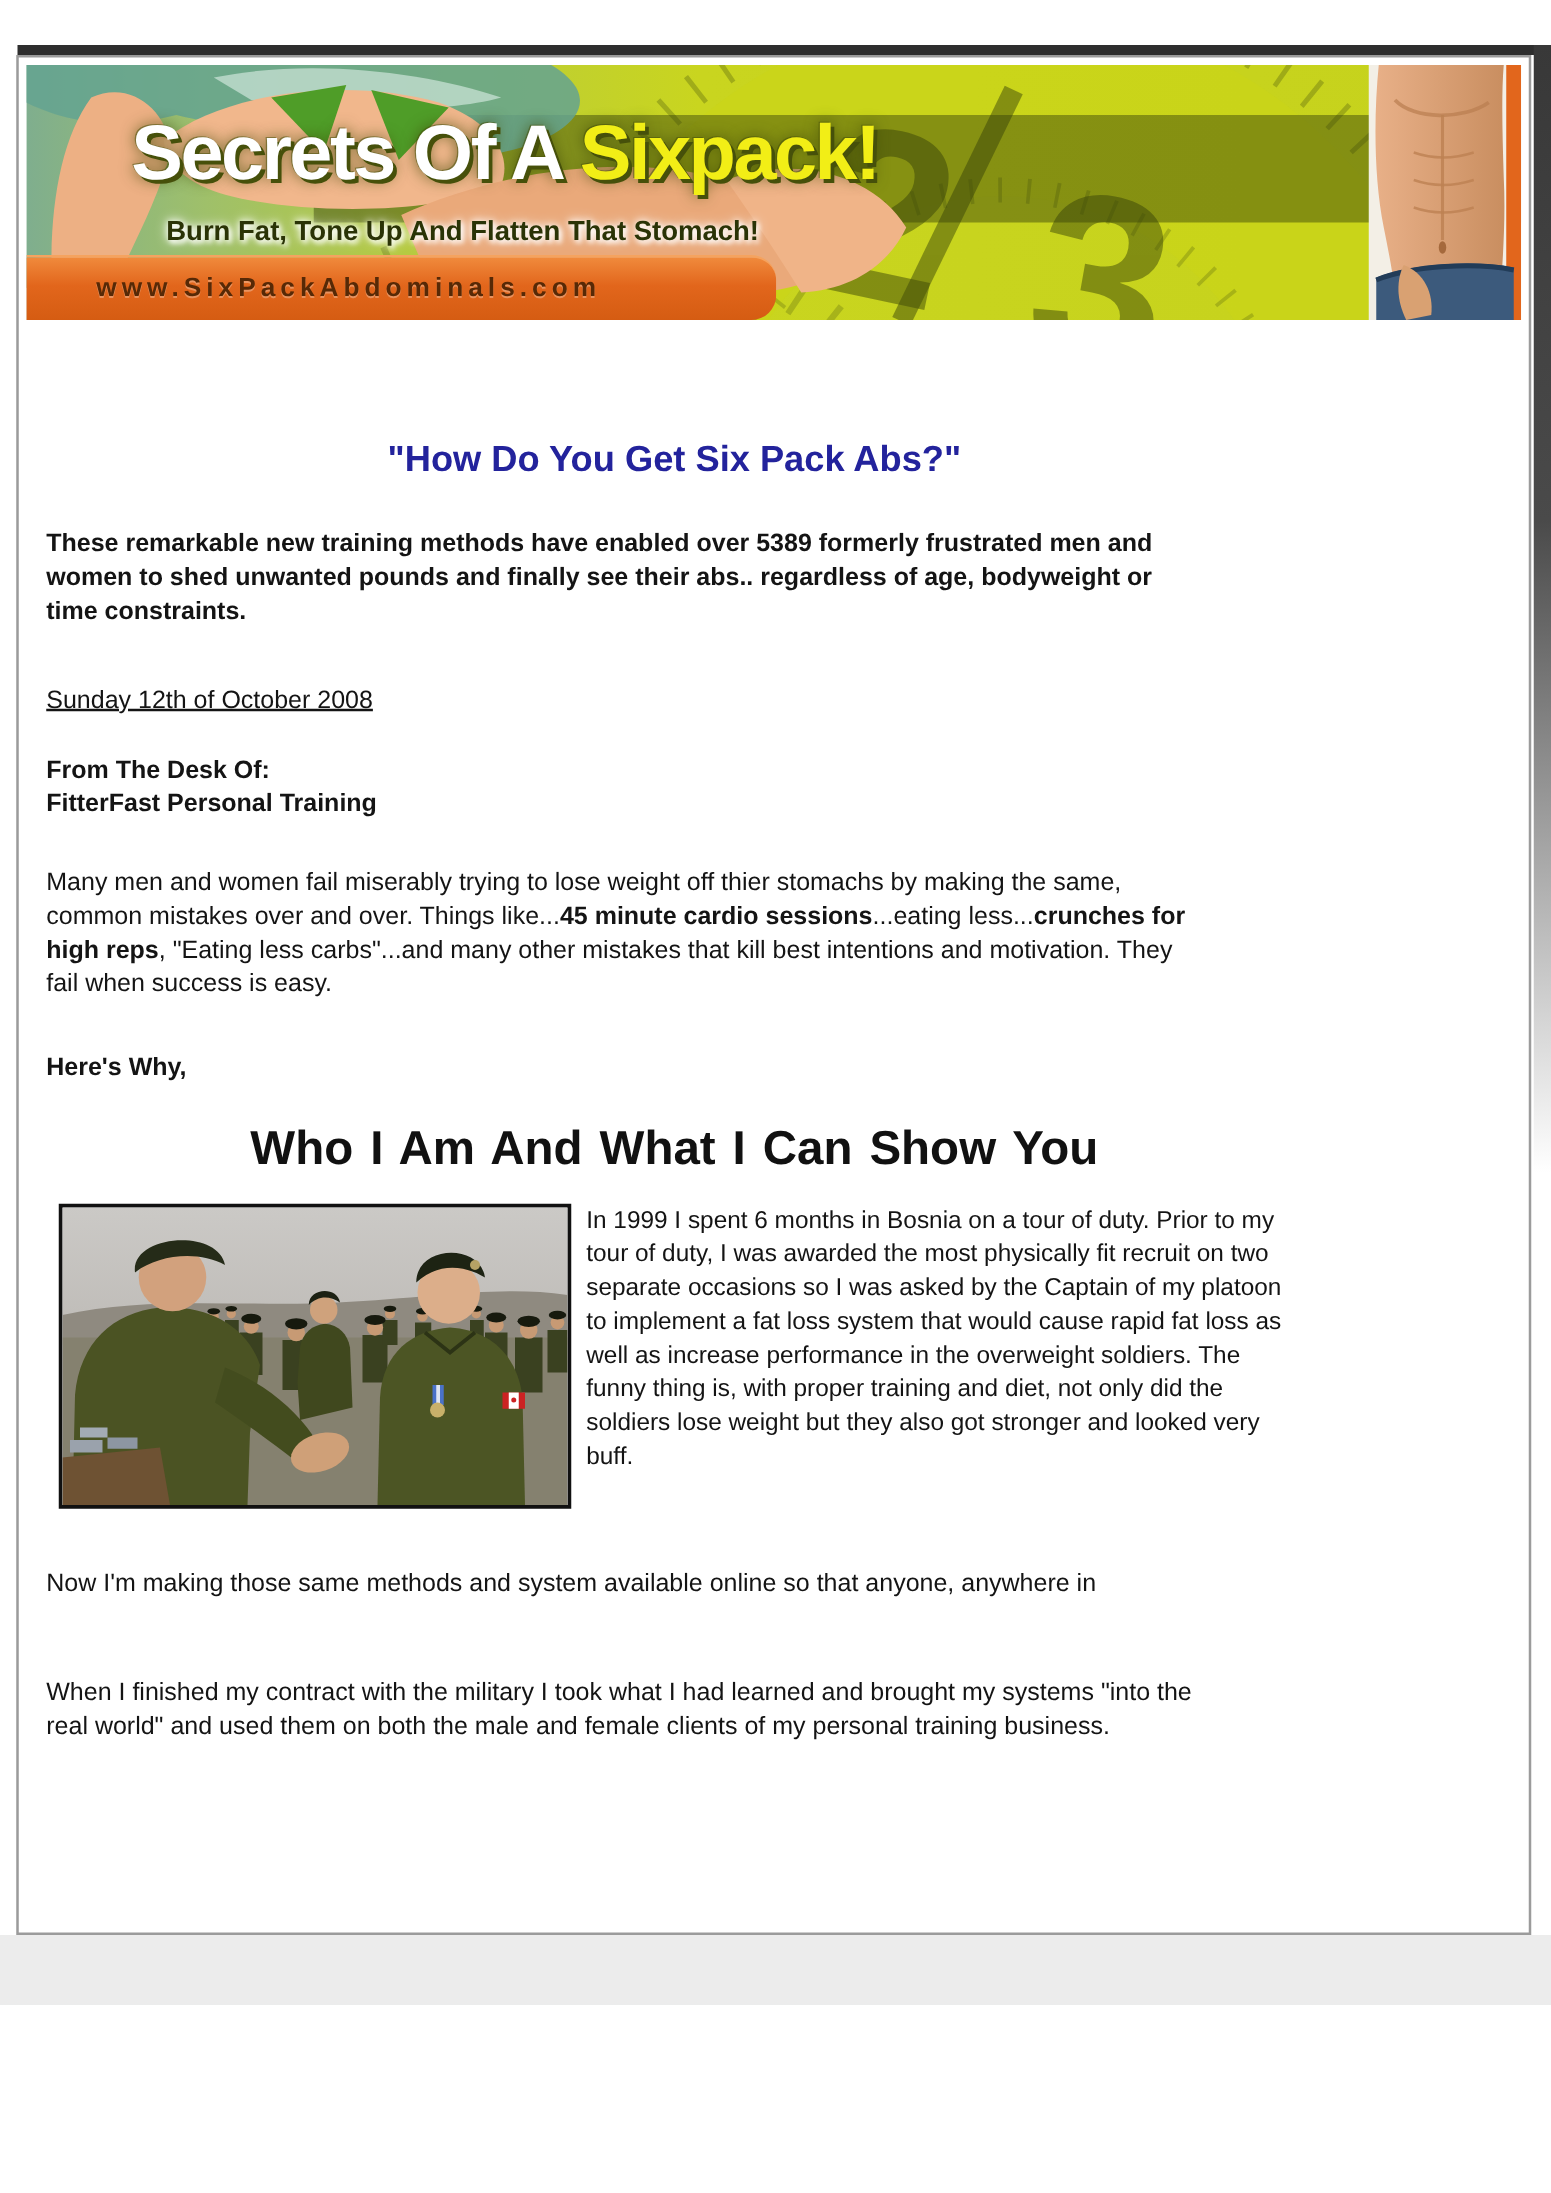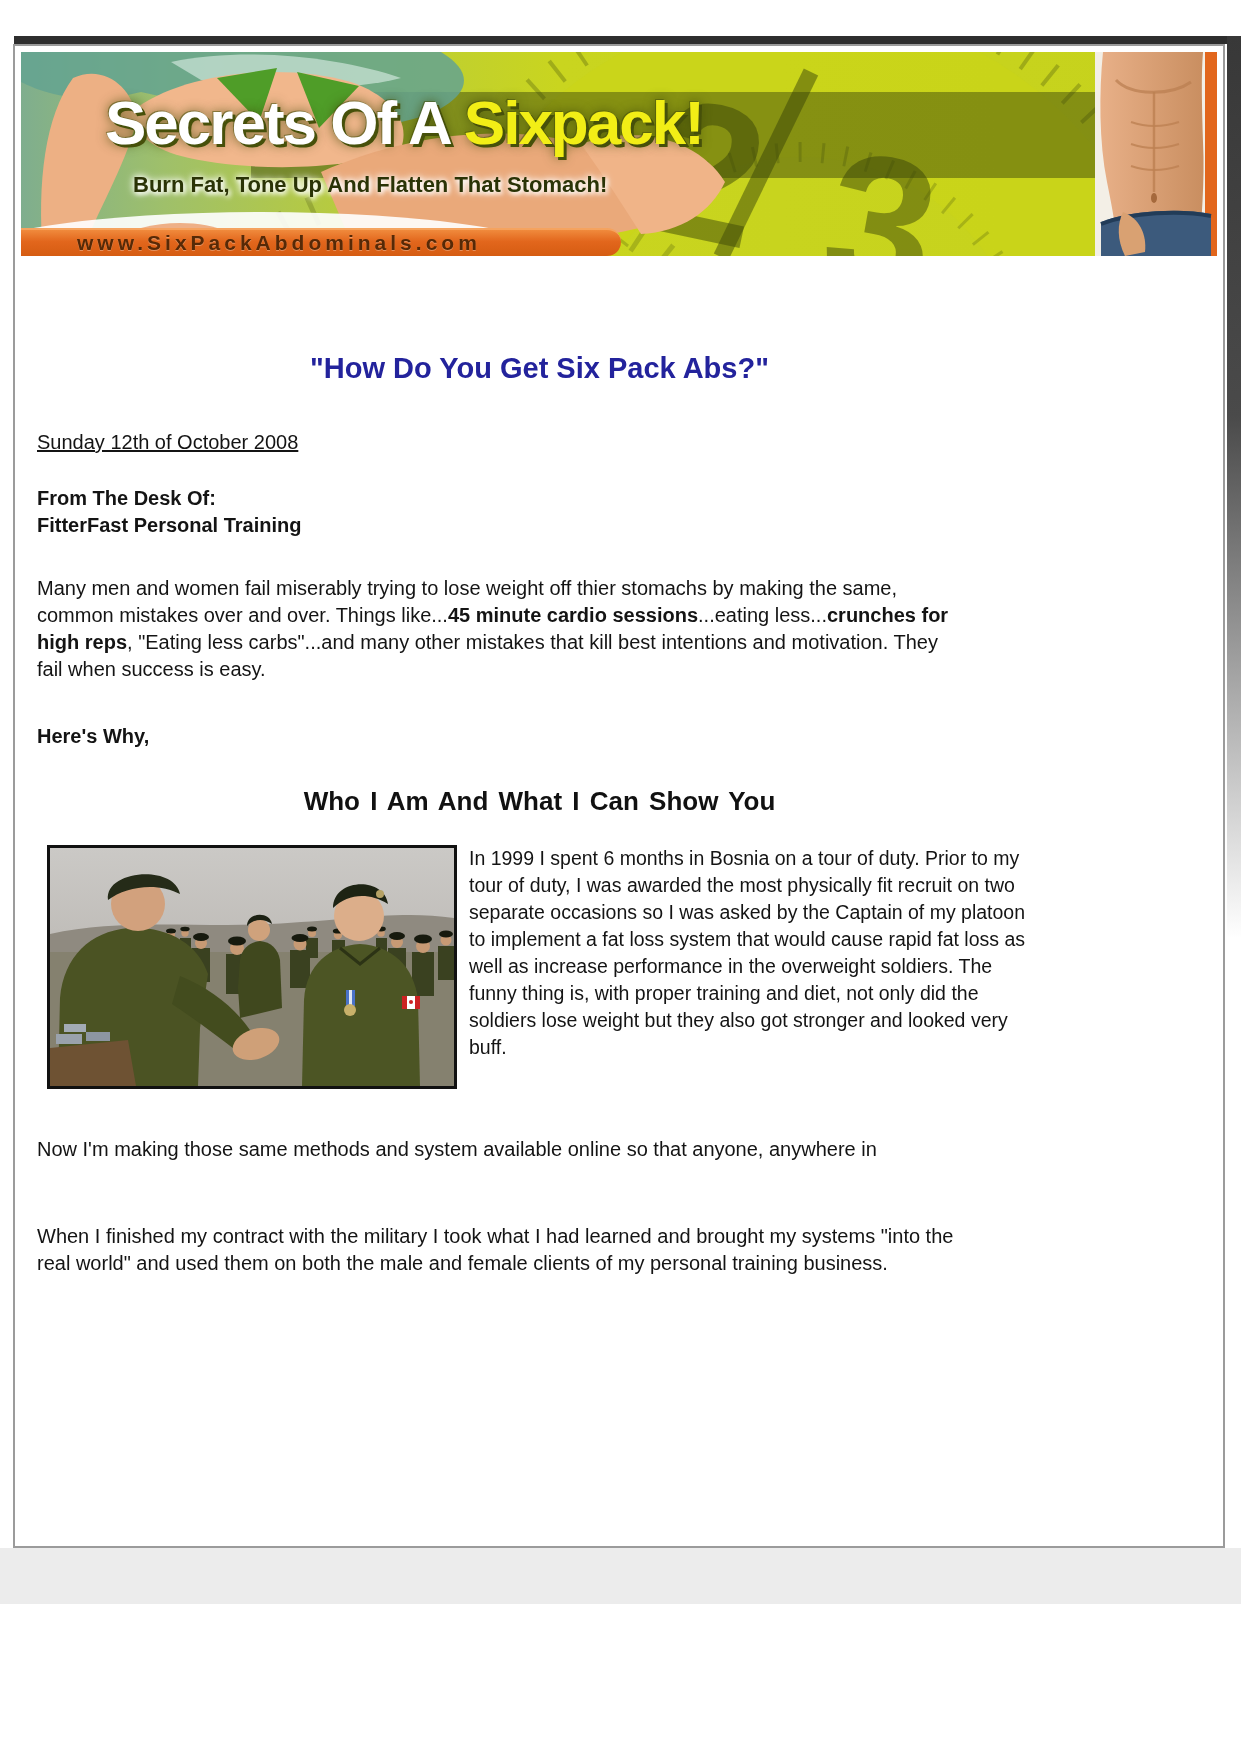--- a/index.html
+++ b/index.html
@@ -20,41 +20,41 @@
   
   .banner{position:relative;width:1196px;height:204px;overflow:hidden;}
   .banner svg{position:absolute;left:0;top:0;}
   .banner-title{position:absolute;left:84px;top:38px;font-size:62px;font-weight:900;
     letter-spacing:-2px;line-height:66px;color:#ffffff;white-space:nowrap;
     text-shadow:3px 3px 0 #46500a, -1px -1px 0 rgba(70,80,10,.5), 0 0 12px rgba(64,74,8,.8);}
   .banner-title .accent{color:#f2ee16;}
   .banner-subtitle{position:absolute;left:112px;top:120px;font-size:22px;font-weight:bold;
     color:#2a3306;white-space:nowrap;
     text-shadow:0 0 6px #fff,0 0 10px #fff,2px 2px 4px rgba(255,255,255,.95);}
-  .banner-url{position:absolute;left:0;bottom:0;width:600px;height:28px;
+  .banner-url{position:absolute;left:0;bottom:0;width:600px;height:52px;
     background:linear-gradient(180deg,#f08a3c 0%,#e2661c 45%,#d55c12 100%);
     border-radius:0 20px 20px 0;border-top:2px solid #f5a35f;box-sizing:border-box;
     display:flex;align-items:center;padding-left:56px;}
   .banner-url span{color:#572906;font-weight:bold;font-size:21px;letter-spacing:4px;
     text-shadow:0 1px 0 rgba(255,255,255,.3);}
 
   
   .content{margin-left:16px;width:1005px;}
   .content p{margin:0;font-size:20px;line-height:27px;}
   .para{width:920px;}
   .headline{margin:96px 0 0 0;font-size:29px;line-height:33px;font-weight:bold;
     color:#23239c;text-align:center;}
   .intro{margin-top:37px !important;font-weight:bold;}
   .date-line{margin-top:44px !important;}
   .date-line span{text-decoration:underline;}
   .desk{margin-top:29px !important;font-weight:bold;}
   .mistakes{margin-top:36px !important;}
   .frustrated{margin-top:46px !important;}
   .why{margin-top:40px !important;font-weight:bold;}
-  .section-heading{margin:34px 0 0 0;font-size:26px;line-height:34px;font-weight:bold;
+  .section-heading{margin:34px 0 0 0;font-size:38px;line-height:34px;font-weight:bold;
     color:#111;text-align:center;word-spacing:3px;}
   .bio{margin-top:27px;}
   .bio:after{content:"";display:block;clear:both;}
   .photo{float:left;width:404px;height:238px;border:3px solid #111;margin:0 12px 6px 10px;}
   .bio p{font-size:19.5px;line-height:27px;}
   .military{margin-top:60px !important;clear:both;}
   .online{margin-top:41px !important;}
 </style>
 </head>
 <body>
@@ -126,20 +126,21 @@
     <div class="banner-subtitle">Burn Fat, Tone Up And Flatten That Stomach!</div>
     <div class="banner-url">
       <span>www.SixPackAbdominals.com</span>
     </div>
   </div>
 
   <div class="content">
 
     <h1 class="headline">"How Do You Get Six Pack Abs?"</h1>
 
+    <p class="para intro">These remarkable new training methods have enabled over 5389 formerly frustrated men and women to shed unwanted pounds and finally see their abs.. regardless of age, bodyweight or time constraints.</p>
 
     <p class="para date-line"><span>Sunday 12th of October 2008</span></p>
 
     <p class="para desk"><span>From The Desk Of:</span><br><span>FitterFast Personal Training</span></p>
 
     <p class="para mistakes"><span>Many men and women fail miserably trying to lose weight off thier stomachs by making the same, common mistakes over and over. Things like...</span><b>45 minute cardio sessions</b><span>...eating less...</span><b>crunches for high reps</b><span>, "Eating less carbs"...and many other mistakes that kill best intentions and motivation. They fail when success is easy.</span></p>
 
 
     <p class="para why">Here's Why,</p>
 

